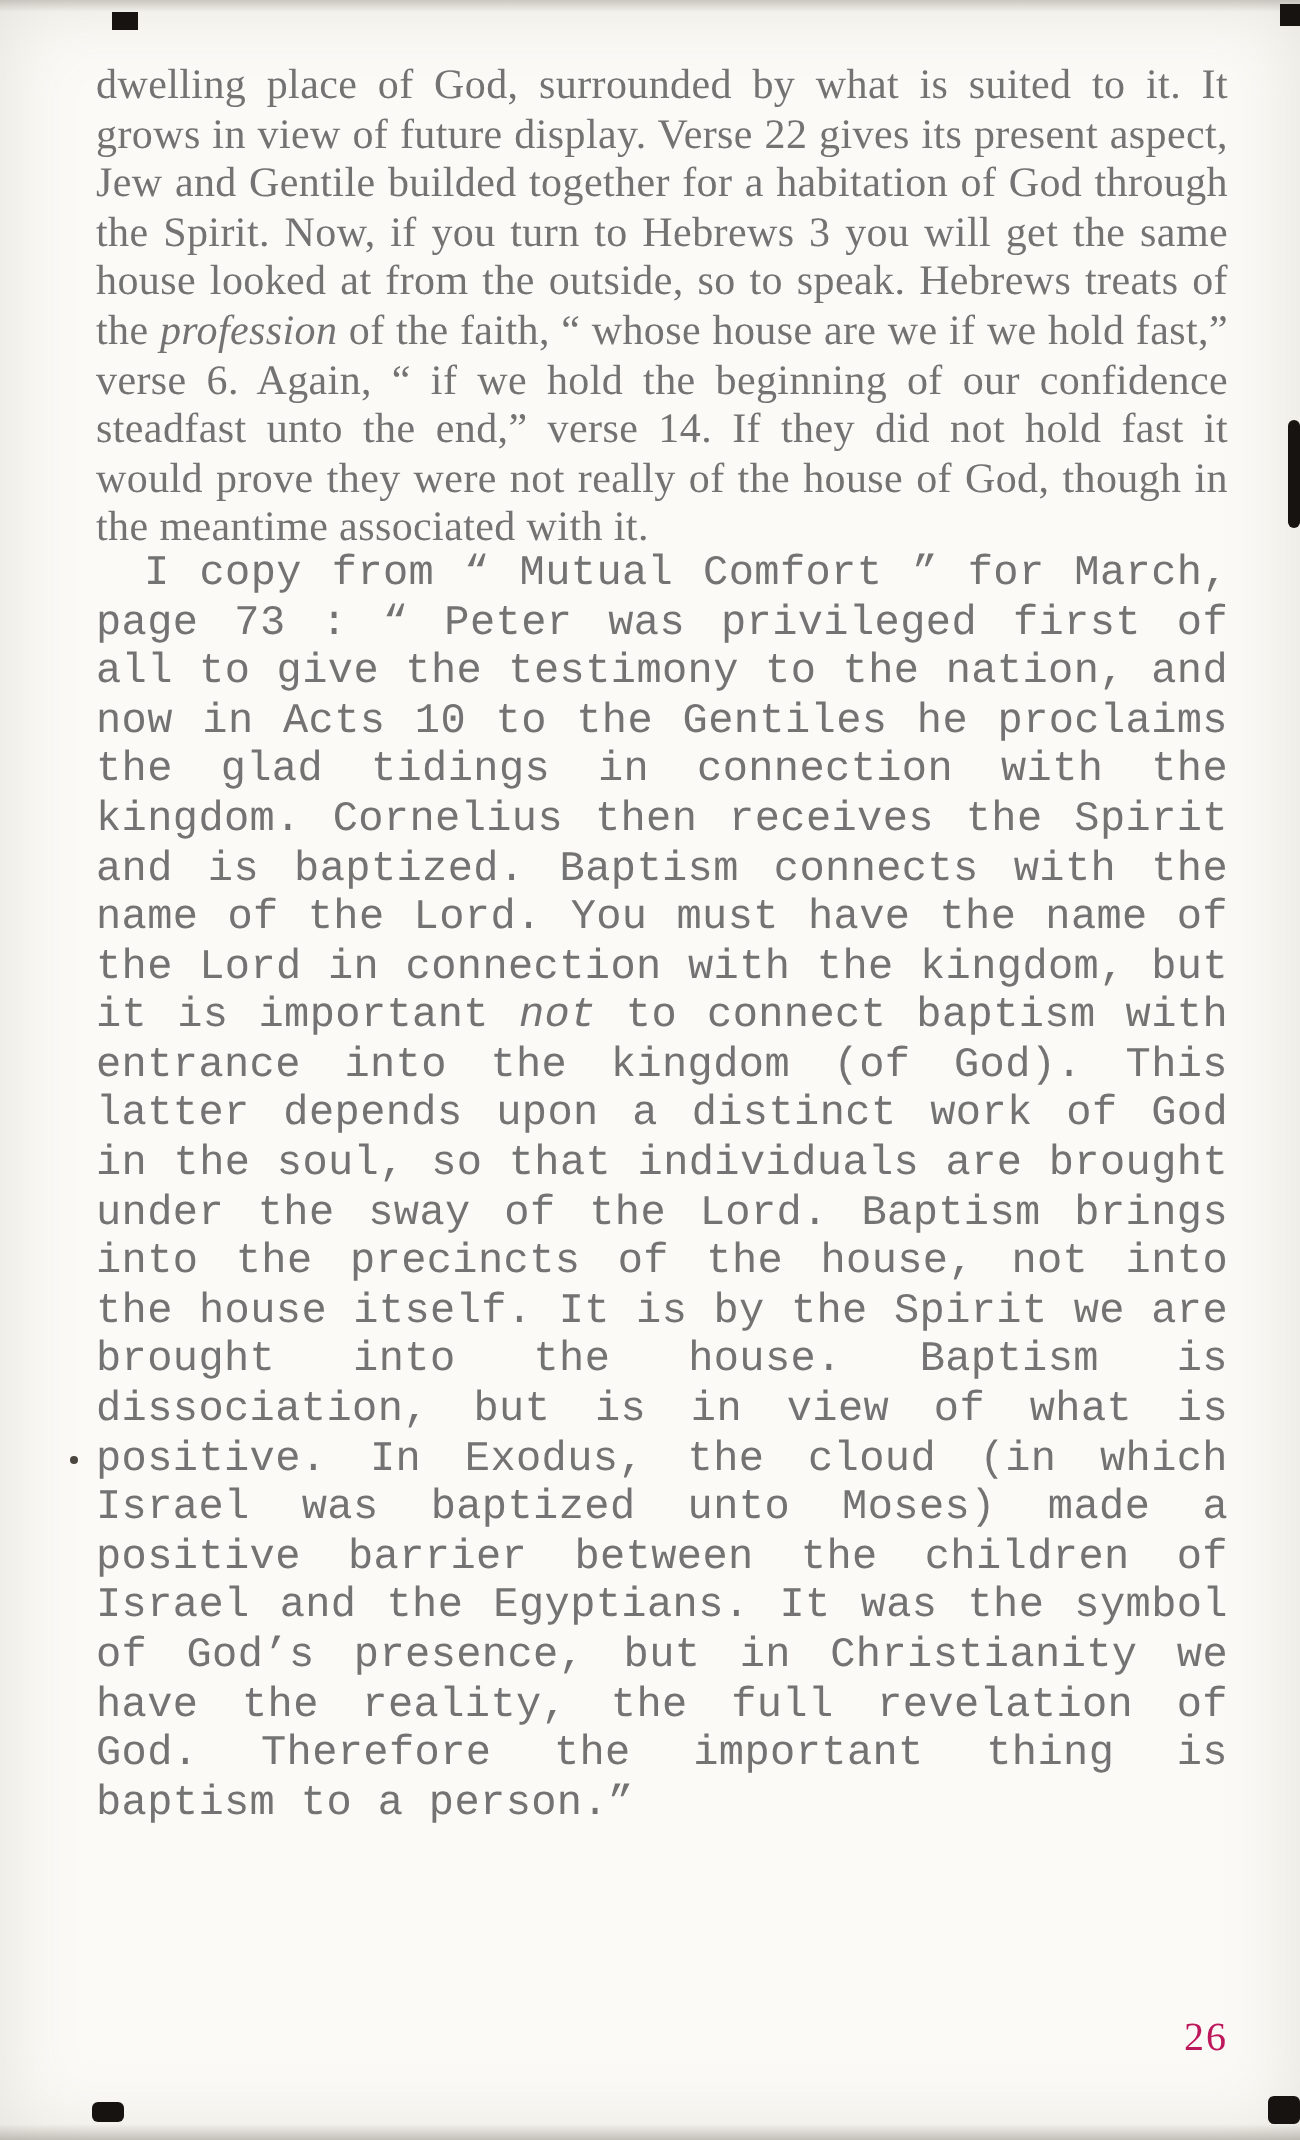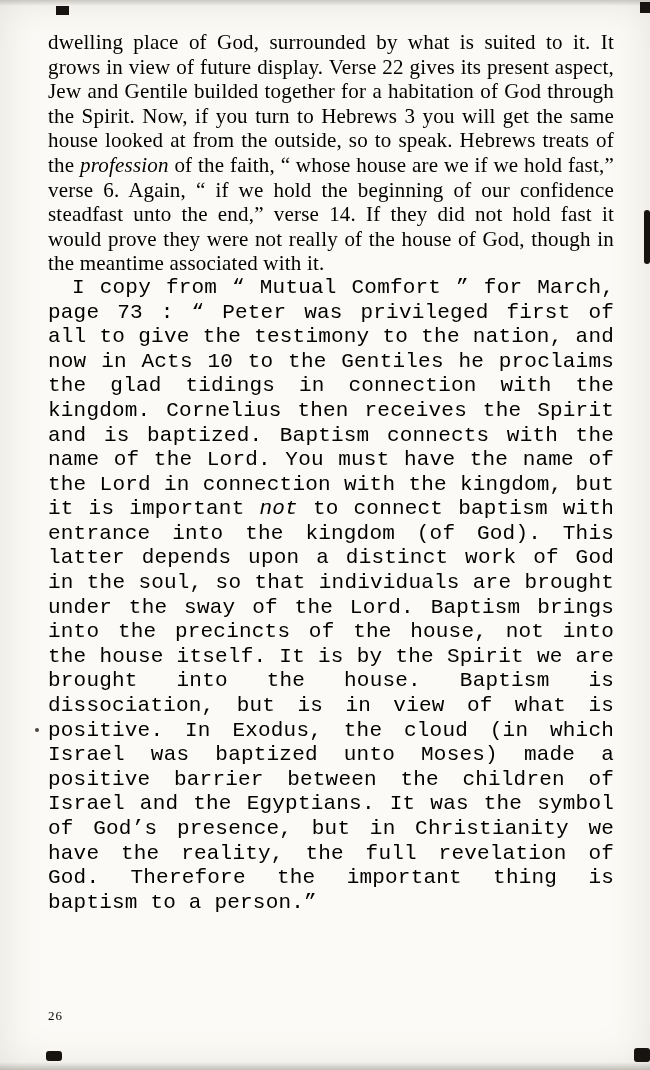--- a/index.html
+++ b/index.html
@@ -15,21 +15,21 @@
     background: #fbfaf6;
     overflow: hidden;
     box-shadow: inset 0 0 40px rgba(120,115,100,0.18);
     font-family: "Liberation Serif", "DejaVu Serif", serif;
   }
   .text-block {
     position: absolute;
     left: 48px;
     top: 30px;
     width: 566px;
-    color: #000000;
+    color: #737373;
     font-size: 21px;
     line-height: 24.6px;
     text-align: justify;
     letter-spacing: 0.2px;
   }
   .para {
     margin: 0;
     padding: 0;
   }
   .para.indent {
@@ -37,23 +37,23 @@
     font-family: Liberation Mono, monospace;
   }
   .italic {
     font-style: italic;
   }
   .page-number {
     position: absolute;
     left: 48px;
     width: 566px;
     top: 1008px;
-    text-align: left;
-    font-size: 13px;
-    color: #000000;
+    text-align: right;
+    font-size: 20px;
+    color: #be185d;
     letter-spacing: 1px;
   }
   .artifact {
     position: absolute;
     background: #161310;
   }
   .artifact.soft {
     background: #4a463f;
     border-radius: 50%;
   }

